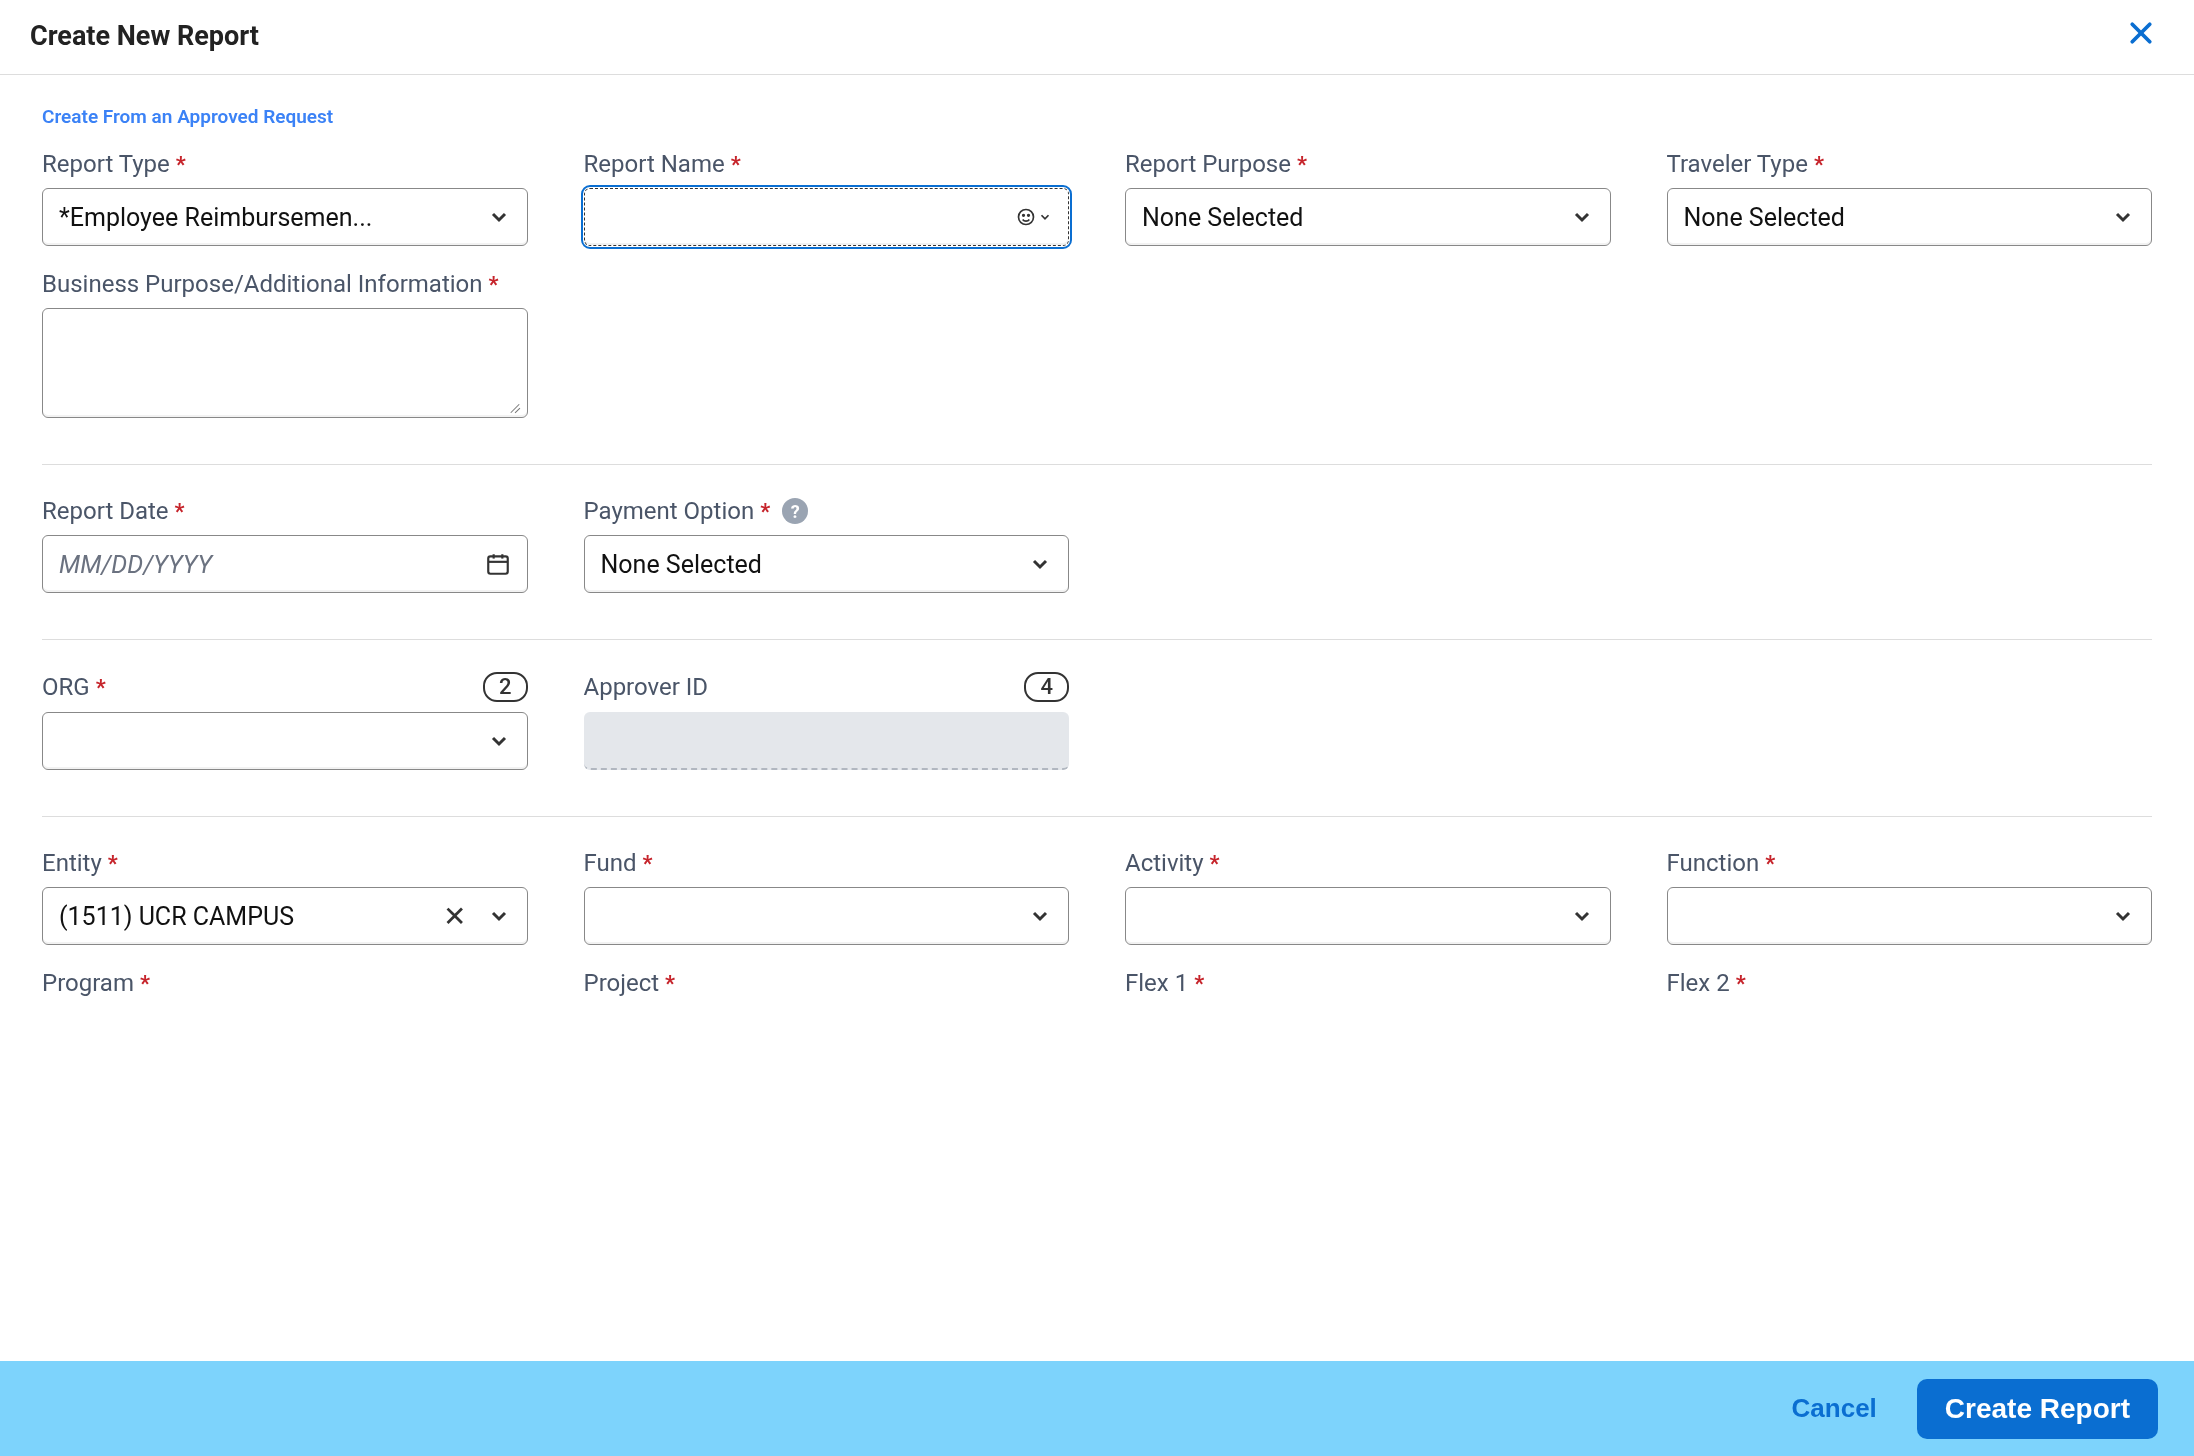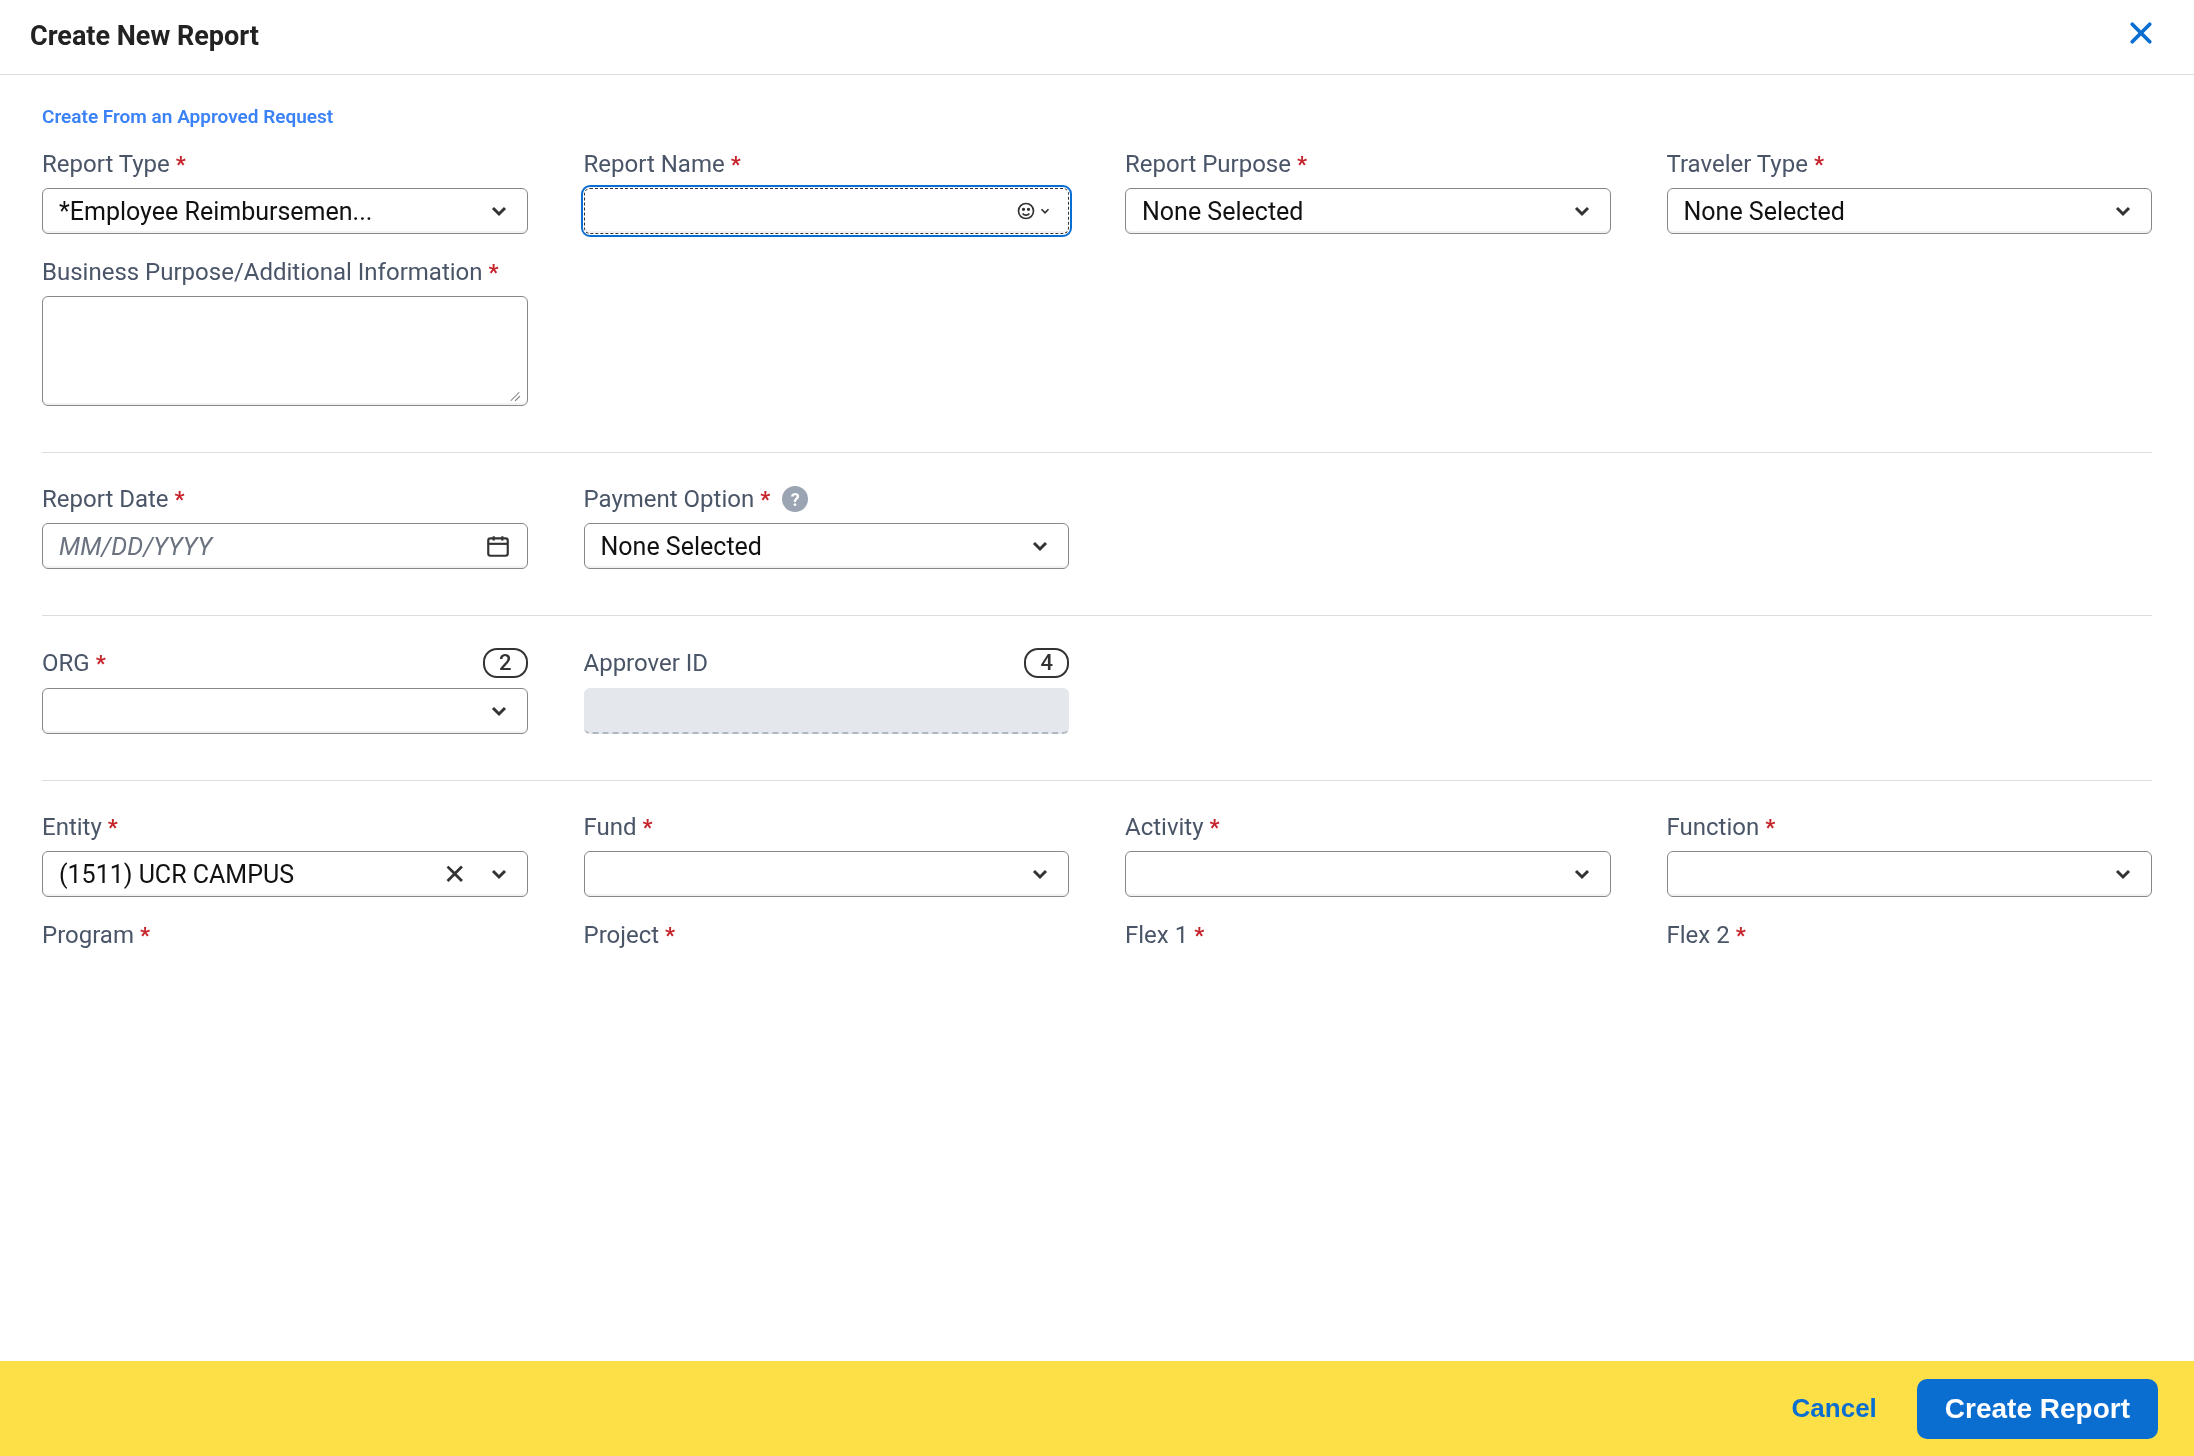--- a/index.html
+++ b/index.html
@@ -94,21 +94,21 @@
   font-size: 22px;
   font-weight: 500;
   color: #333;
   min-width: 38px;
   text-align: center;
   line-height: 26px;
 }
 .control {
   border: 1px solid #888;
   border-radius: 6px;
-  height: 46px;
+  height: 58px;
   padding: 0 16px;
   display: flex;
   align-items: center;
   justify-content: space-between;
   font-size: 25px;
   background: #fff;
   position: relative;
   box-shadow: inset 0 -2px 0 rgba(0,0,0,0.05);
 }
 .control.focused {
@@ -171,21 +171,21 @@
 }
 .modal-footer {
   position: absolute;
   bottom: 0; left: 0; right: 0;
   height: 95px;
   display: flex;
   justify-content: flex-end;
   align-items: center;
   padding: 0 36px;
   gap: 24px;
-  background: #fde047;
+  background: #7dd3fc;
 }
 .btn-secondary {
   background: transparent;
   color: #0a6ed1;
   border: none;
   font-size: 26px;
   font-weight: 600;
   cursor: pointer;
   padding: 12px 16px;
 }

